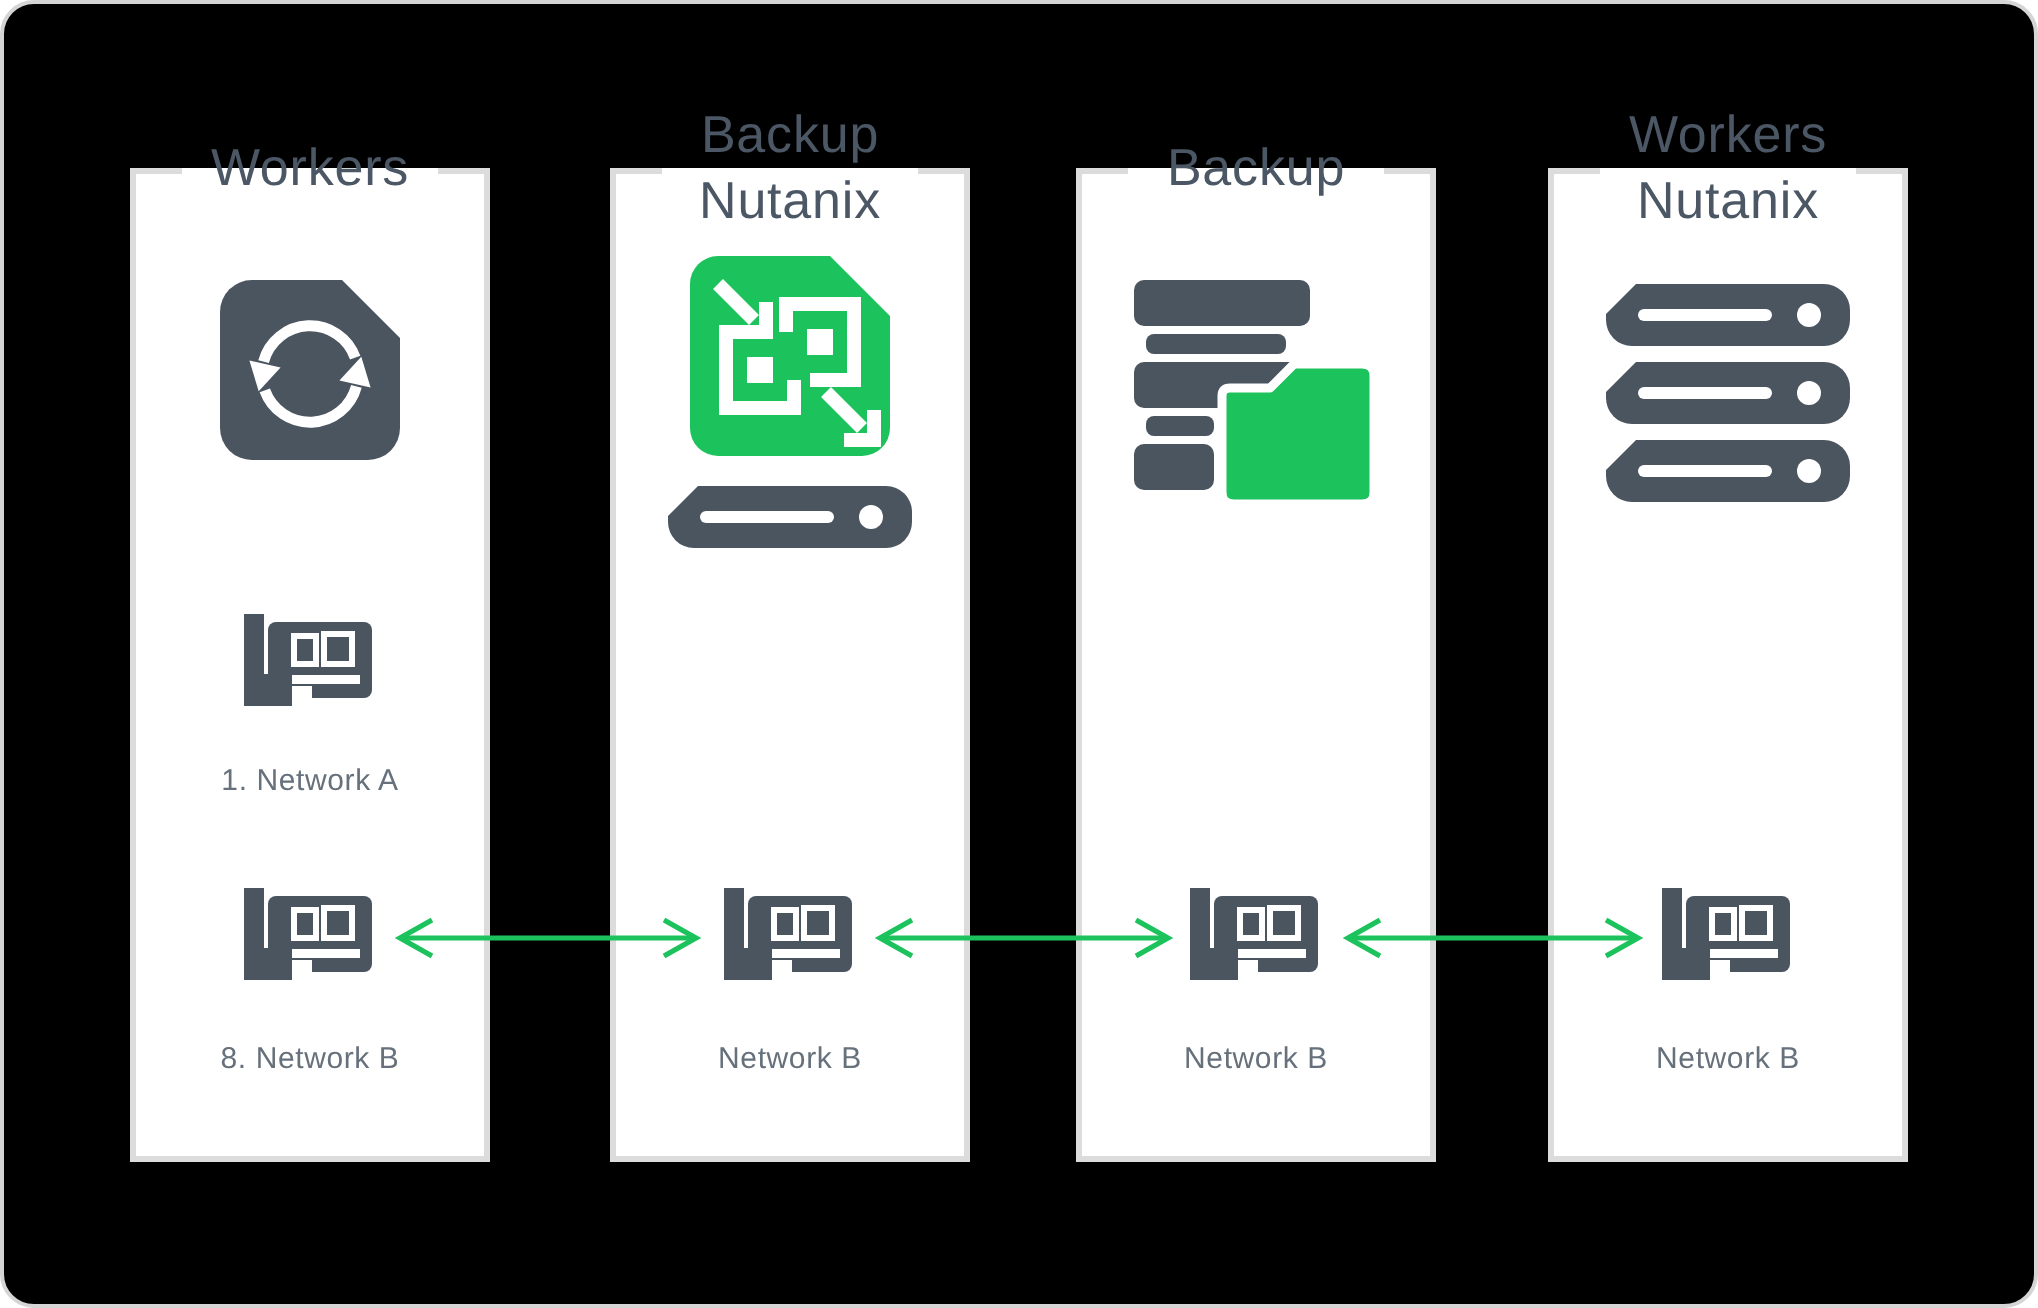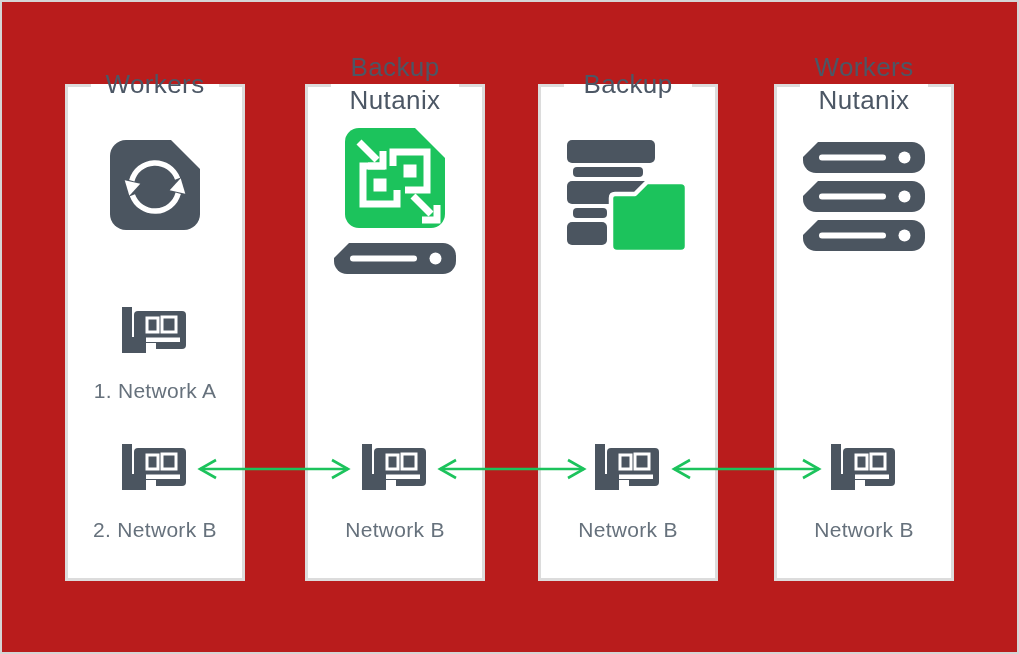--- a/index.html
+++ b/index.html
@@ -1,21 +1,21 @@
 <!DOCTYPE html>
 <html><head>
 <meta charset="utf-8">
 <style>
   html,body{margin:0;padding:0;background:#fff;}
   .frame{
     position:relative;
     width:1015px;height:650px;
     border:2px solid #d5d5d5;
-    border-radius:0;
-    background:#b91c1c;
+    border-radius:17px;
+    background:#000000;
     font-family:"Liberation Sans", sans-serif;
     overflow:hidden;
   }
   .column{
     position:absolute;
     top:82px;
     width:180px;height:497px;
     border:3px solid #dcdcdc;
     border-top:none;
     box-sizing:border-box;
@@ -44,21 +44,21 @@
   .col-title span{display:block;}
   .abs{position:absolute;left:50%;transform:translateX(-50%);}
   .main-icon-sync{top:56px;}
   .main-icon-bserver{top:44px;}
   .main-icon-repo{top:56px;}
   .main-icon-nutanix{top:58px;}
   .nic-a{top:221px;}
   .nic-b{top:358px;}
   .nic-label{
     position:absolute;left:50%;transform:translateX(-50%);
-    font-size:21px;line-height:26px;
+    font-size:15px;line-height:26px;
     color:#66717c;letter-spacing:.3px;
     white-space:nowrap;text-align:center;
   }
   .label-a{top:294px;}
   .label-b{top:433px;}
   .arrow{position:absolute;top:452px;height:30px;}
   svg{display:block;}
 </style>
 </head>
 <body>
@@ -97,21 +97,21 @@
     <div class="abs nic-b">
       <svg width="74" height="52" viewBox="0 0 74 52">
         <rect x="16" y="6" width="52" height="38" rx="4" fill="#4b5560"></rect>
         <rect x="28" y="38" width="10" height="14" fill="#ffffff"></rect>
         <path d="M4,2 H14 V32 H28 V48 H4 Z" fill="#4b5560"></path>
         <rect x="29" y="13" width="11" height="14" fill="none" stroke="#ffffff" stroke-width="3"></rect>
         <rect x="44" y="12" width="14" height="15" fill="none" stroke="#ffffff" stroke-width="3"></rect>
         <rect x="28" y="32.5" width="34" height="4.5" fill="#ffffff"></rect>
       </svg>
     </div>
-    <div class="nic-label label-b">2. Network B</div>
+    <div class="nic-label label-b">8. Network B</div>
   </div>
 
   <div class="column col-backup-server">
     <span class="tseg l"></span>
     <span class="tseg r"></span>
     <div class="col-title">
       <span>Backup</span>
       <span>Nutanix</span>
     </div>
 

